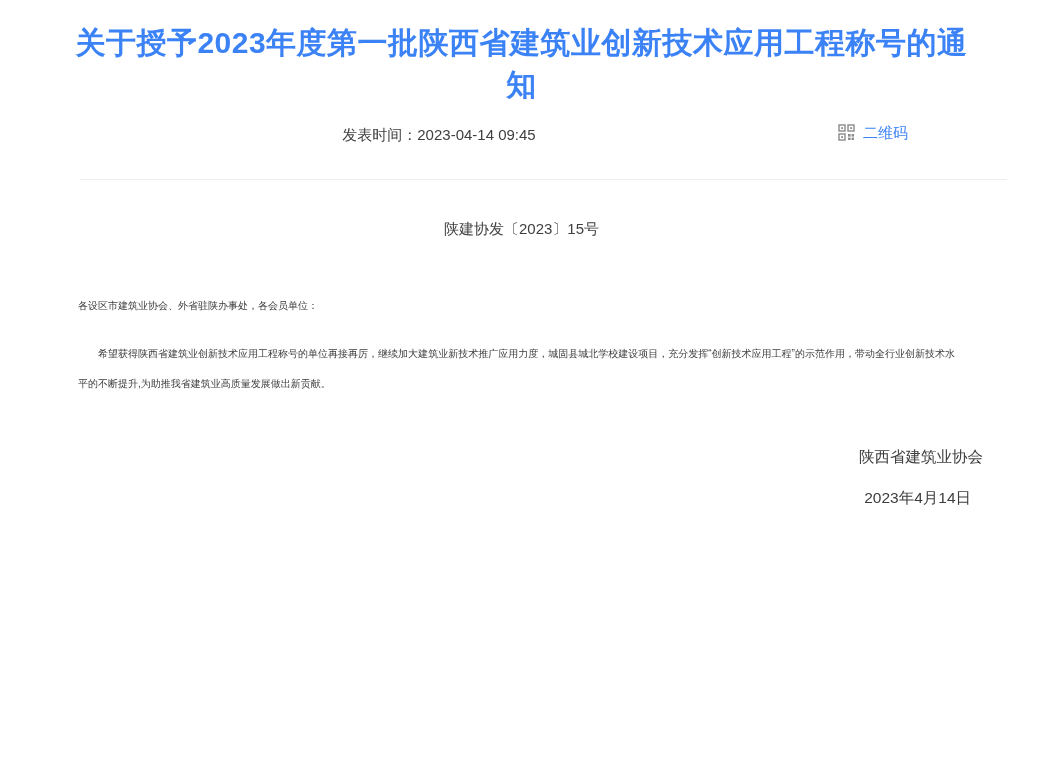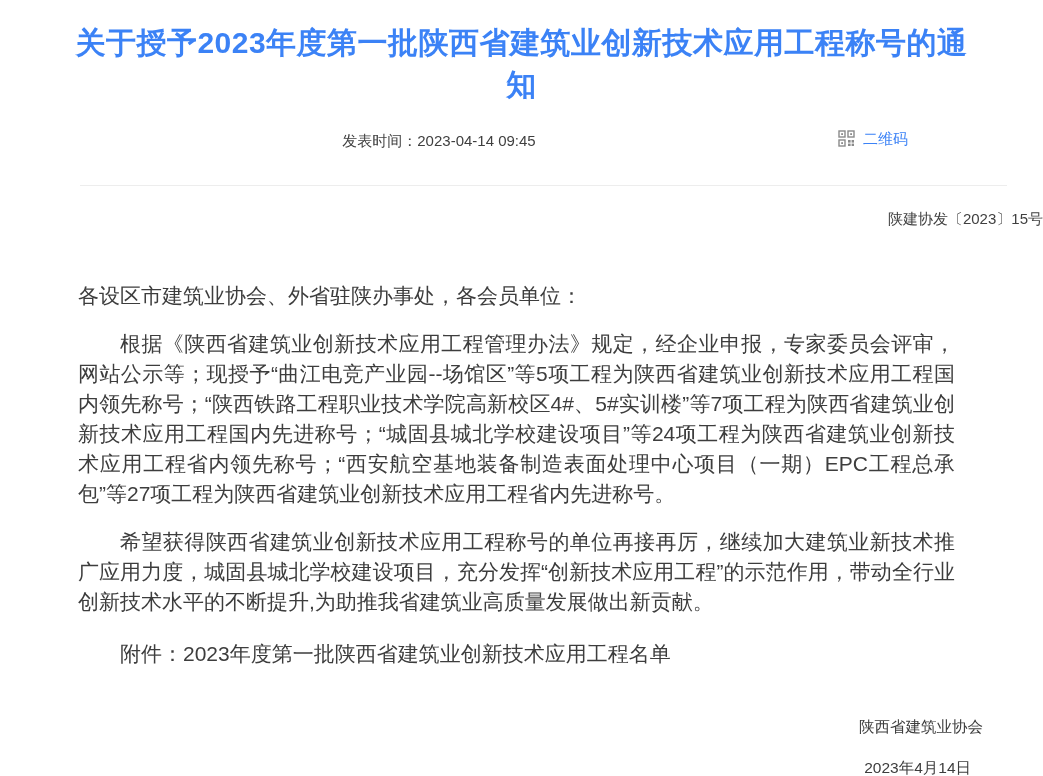--- a/index.html
+++ b/index.html
@@ -26,21 +26,21 @@
     font-weight: bold;
     line-height: 42px;
     color: #3b82f6;
     letter-spacing: 0.5px;
   }
 
   
   .meta-row {
     display: flex;
     align-items: flex-start;
-    margin-top: 22px;
+    margin-top: 16px;
     padding: 0 40px 0 40px;
     color: #3f3f3f;
   }
   .publish {
     flex: 1;
     text-align: center;
     font-size: 15px;
     padding-top: 4px;
     color: #3f3f3f;
   }
@@ -60,30 +60,30 @@
 
   
   .divider {
     border: none;
     border-top: 1px solid #ededed;
     margin: 34px 36px 0 80px;
   }
 
   
   .doc-number {
-    text-align: right;
+    text-align: center;
     font-size: 15px;
     color: #404040;
-    margin-top: 24px;
+    margin-top: 40px;
   }
 
   
   .body-text {
     margin: 52px 88px 0 78px;
-    font-size: 21px;
+    font-size: 10px;
     line-height: 30px;
     color: #3d3d3d;
   }
   .salutation { margin-bottom: 12px; }
   .para {
     text-indent: 2em;
     margin-top: 18px;
     text-align: justify;
   }
   .attachment {
@@ -138,21 +138,19 @@
       </div>
     </div>
   </div>
 
   <hr class="divider">
 
   <div class="doc-number">陕建协发〔2023〕15号</div>
 
   <div class="body-text">
     <div class="salutation">各设区市建筑业协会、外省驻陕办事处，各会员单位：</div>
-    <p class="para">根据《陕西省建筑业创新技术应用工程管理办法》规定，经企业申报，专家委员会评审，网站公示等；现授予“曲江电竞产业园--场馆区”等5项工程为陕西省建筑业创新技术应用工程国内领先称号；“陕西铁路工程职业技术学院高新校区4#、5#实训楼”等7项工程为陕西省建筑业创新技术应用工程国内先进称号；“城固县城北学校建设项目”等24项工程为陕西省建筑业创新技术应用工程省内领先称号；“西安航空基地装备制造表面处理中心项目（一期）EPC工程总承包”等27项工程为陕西省建筑业创新技术应用工程省内先进称号。</p>
     <p class="para">希望获得陕西省建筑业创新技术应用工程称号的单位再接再厉，继续加大建筑业新技术推广应用力度，城固县城北学校建设项目，充分发挥“创新技术应用工程”的示范作用，带动全行业创新技术水平的不断提升,为助推我省建筑业高质量发展做出新贡献。</p>
-    <p class="attachment">附件：2023年度第一批陕西省建筑业创新技术应用工程名单</p>
   </div>
 
   <div class="sig-org">陕西省建筑业协会</div>
   <div class="sig-date">2023年4月14日</div>
 
 </div>
 
 </body></html>

